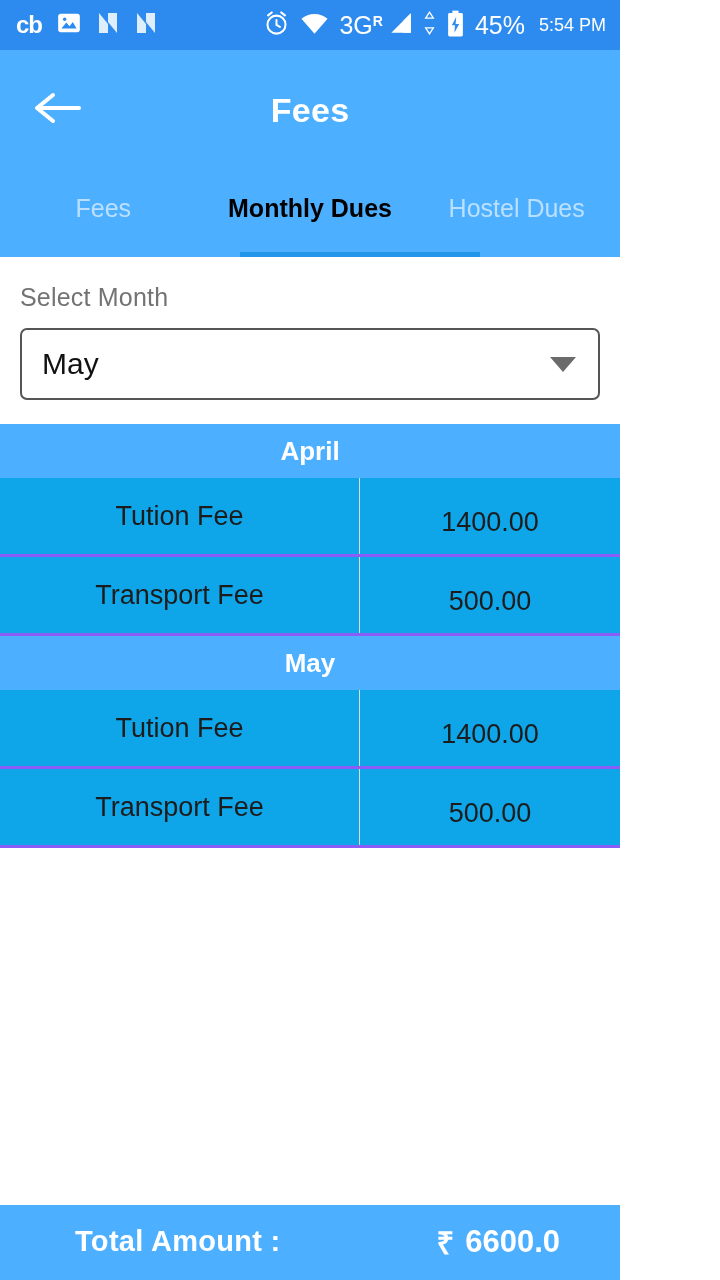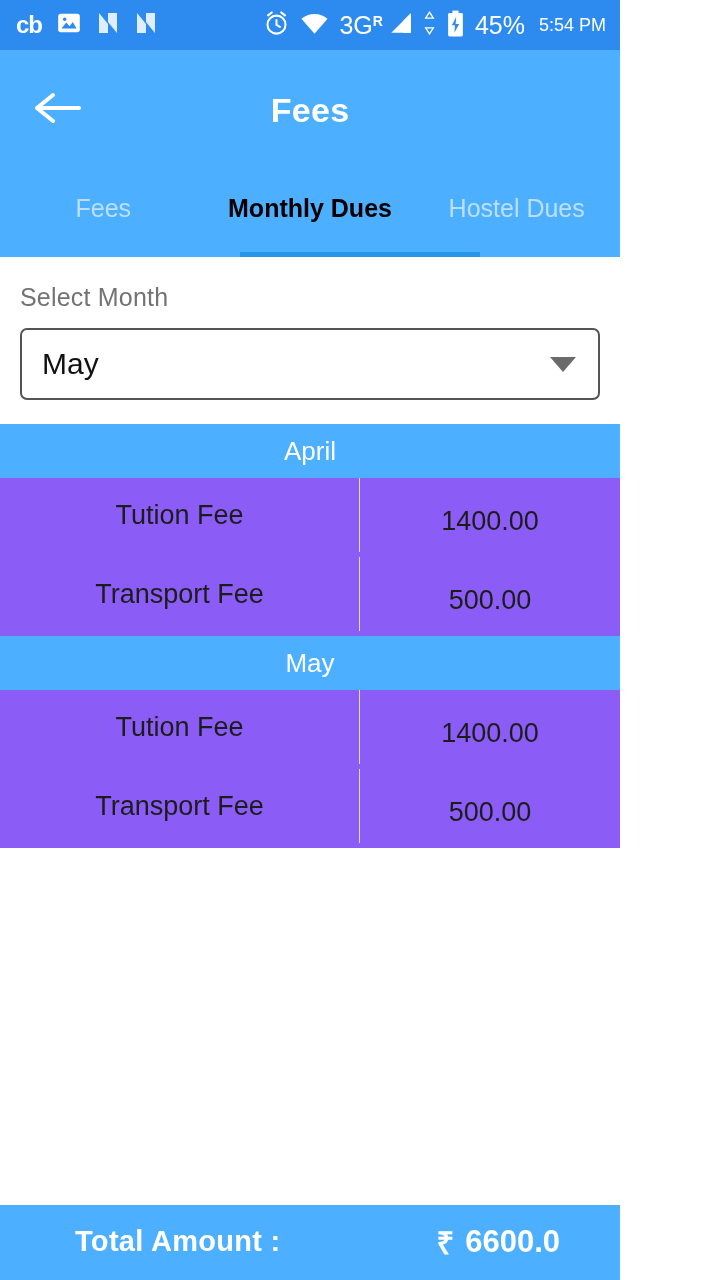--- a/index.html
+++ b/index.html
@@ -70,26 +70,26 @@
   .dropdown-value { font-size:30px; color:#111; flex:1 1 auto; }
   .caret {
     width:0; height:0; border-left:13px solid transparent;
     border-right:13px solid transparent; border-top:15px solid #6b6b6b;
   }
 
   
   .fee-table { margin-top:24px; }
   .month-head {
     background:#4dafff; color:#fff; text-align:center;
-    font-size:26px; font-weight:normal; height:54px;
+    font-size:26px; font-weight:bold; height:54px;
     display:flex; align-items:center; justify-content:center;
   }
   .fee-row {
-    display:flex; height:79px; background:#8b5cf6;
-    border-bottom:5px solid #8b5cf6;
+    display:flex; height:79px; background:#0ea5e9;
+    border-bottom:3px solid #8b5cf6;
   }
   .fee-row:first-of-type { border-top:1px solid #ececec; }
   .fee-name {
     flex:0 0 360px; display:flex; align-items:center; justify-content:center;
     font-size:27px; color:#1c1c1c; border-right:1px solid #dcdcdc;
   }
   .fee-amount {
     flex:1 1 auto; display:flex; align-items:center; justify-content:center;
     font-size:27px; color:#1c1c1c;margin-top:13px;
   }

